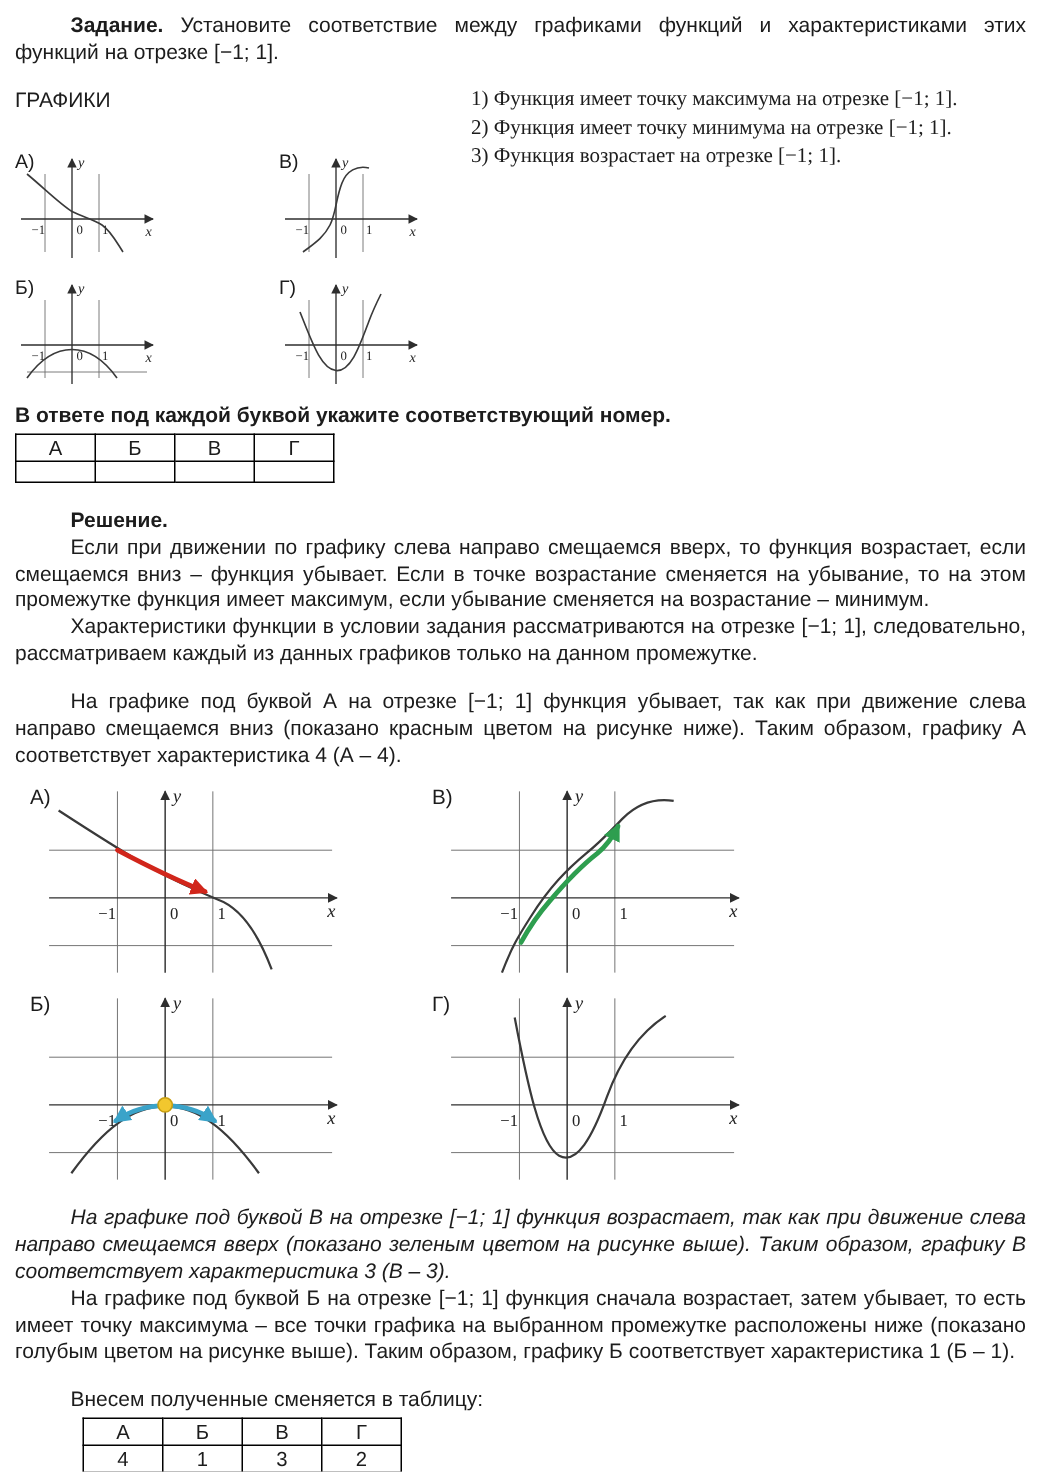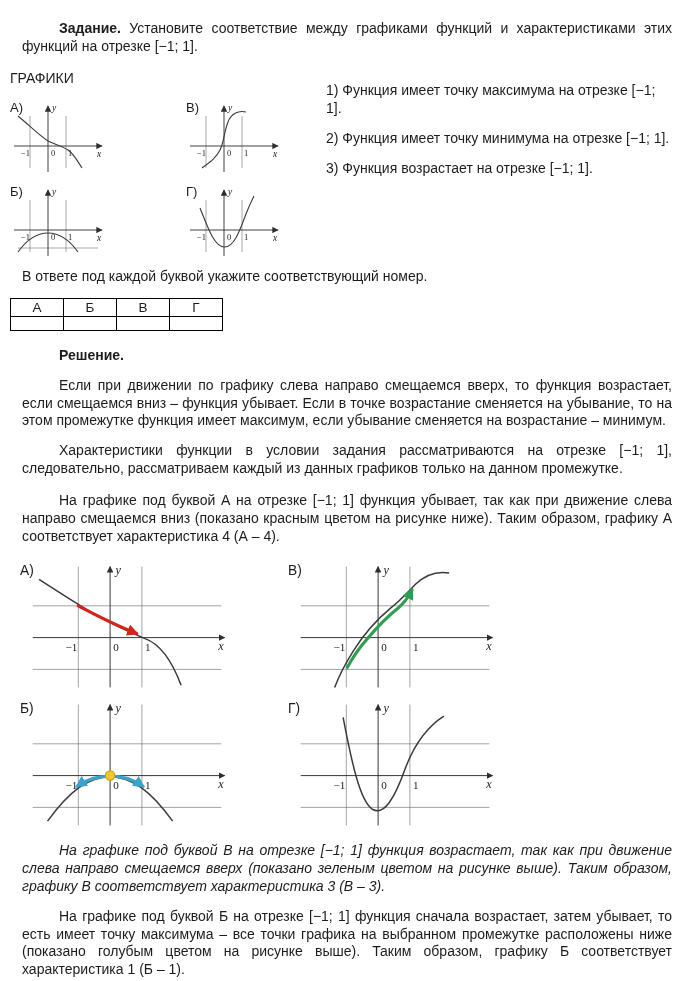--- a/index.html
+++ b/index.html
@@ -2,31 +2,31 @@
 <html><head>
 <meta charset="utf-8">
 <style>
   html,body{margin:0;padding:0;background:#fff;}
   body{
     width:694px;height:981px;overflow:hidden;
     font-family:"Liberation Sans",sans-serif;
     font-size:14px;color:#1c1c1c;
   }
   .page{padding:8px 10px 0 10px;}
-  p{margin:12px;line-height:1.28;}
+  p{margin:0;line-height:1.28;}
   .jst{text-align:justify;}
   .ind{text-indent:37px;}
   .b{font-weight:bold;}
   
   .cols{display:flex;margin-top:14px;}
   .col-left{width:300px;flex:0 0 300px;}
   .col-right{flex:1;padding-left:4px;}
-  .col-header{margin-bottom:14px;}
+  .col-header{margin-bottom:26px;}
   .char-list{width:370px;}
-  .char-list p{margin-bottom:1px;}
+  .char-list p{margin-bottom:1px;font-family:Liberation Serif, serif;}
   .small-graphs{display:grid;grid-template-columns:176px 1fr;row-gap:4px;}
   
   table.ans{border-collapse:collapse;margin-top:3px;}
   table.ans td{border:1px solid #000;width:52px;text-align:center;
     font-size:13.5px;padding:0;height:17px;}
   table.ans tr.empty td{height:13px;}
   .tbl-indent{margin-left:45px;}
   
   .big-graphs{display:grid;grid-template-columns:268px 1fr;margin-top:6px;padding-left:10px;}
   
@@ -36,21 +36,21 @@
   .sm .tick{font-size:8.5px;}
   .sm .var{font-size:9.5px;font-style:italic;}
   .bg .tick{font-size:10.5px;}
   .bg .var{font-size:11.5px;font-style:italic;}
   .axis{stroke:#2e2e2e;stroke-width:0.9;fill:none;}
   .grid{stroke:#6e6e6e;stroke-width:0.6;fill:none;}
   .curve{stroke:#3a3a3a;fill:none;}
   .sm .curve{stroke-width:1.1;}
   .bg .curve{stroke-width:1.4;}
   .overlay{fill:none;stroke-width:3;stroke-linecap:round;}
-  .mt4{margin-top:4px;} .mt8{margin-top:8px;font-style:italic;}
+  .mt4{margin-top:4px;font-weight:bold;} .mt8{margin-top:8px;font-style:italic;}
   .mt14{margin-top:14px;} .mt16{margin-top:16px;}
 </style>
 </head>
 <body>
 
 <svg width="0" height="0" style="position:absolute" aria-hidden="true">
   <defs>
     <marker id="mk-black" viewBox="0 0 10 10" refX="9" refY="5" markerWidth="7" markerHeight="7" orient="auto">
       <path d="M0,0 L10,5 L0,10 Z" fill="#2e2e2e"></path>
     </marker>

